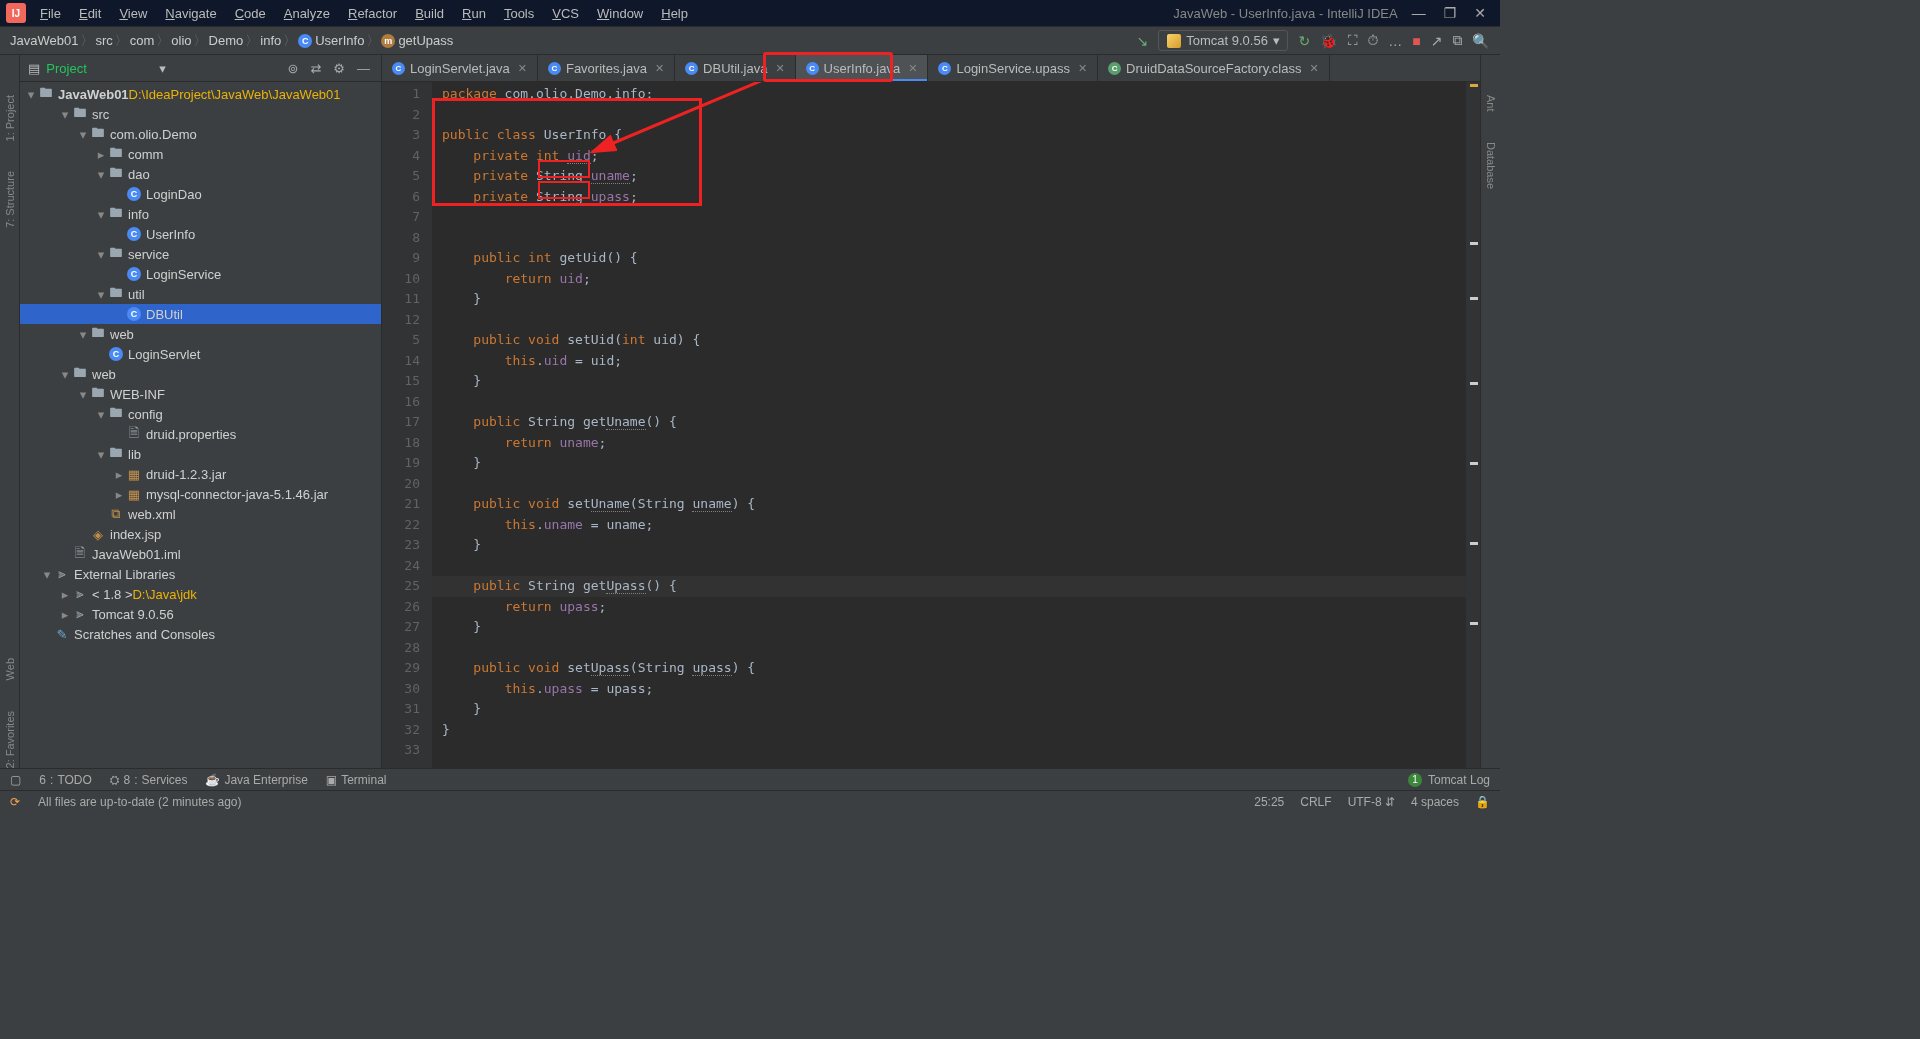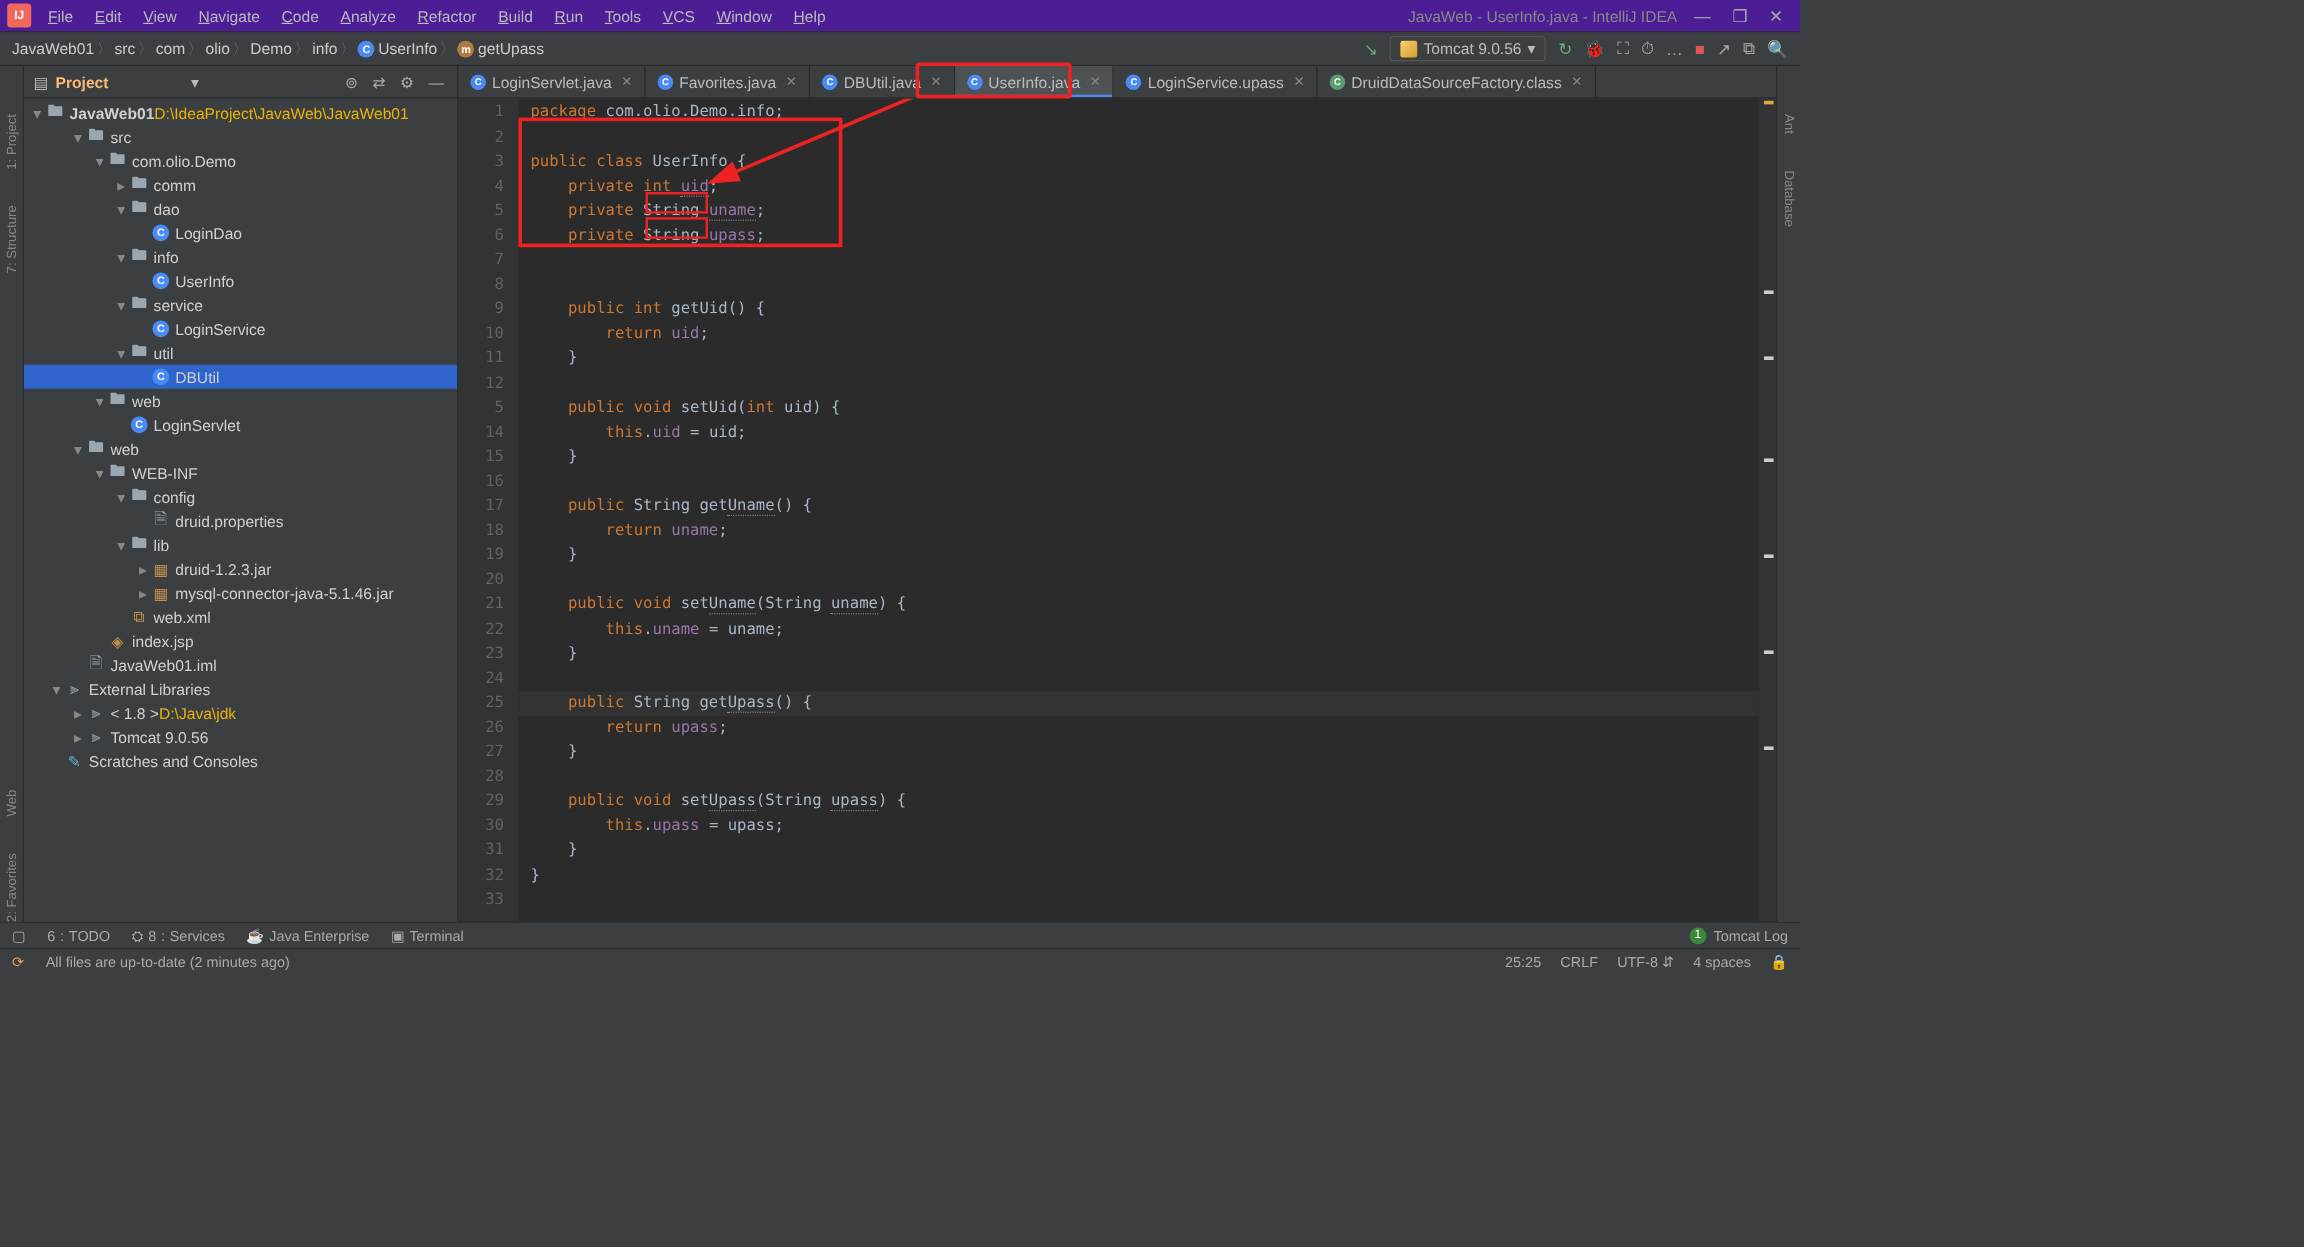--- a/index.html
+++ b/index.html
@@ -8,21 +8,21 @@
   font-size: 13px;
   background: #3c3f41;
   color: #bbbbbb;
   width: 1500px;
   height: 812px;
   overflow: hidden;
   position: relative;
 }
 .titlebar {
   height: 27px;
-  background: #4c1d95;
+  background: #0f172a;
   display: flex;
   align-items: center;
   border-bottom: 1px solid #2b2b2b;
 }
 .titlebar .app-icon { width: 20px; height: 20px; margin: 0 6px; background: #f0685c; border-radius:3px; display:flex;align-items:center;justify-content:center;color:#fff;font-size:10px;font-weight:bold;}
 .menus { display: flex; gap: 2px; }
 .menus span { padding: 4px 8px; cursor: default; }
 .menus span u { text-decoration: underline; }
 .title-center { flex:1; text-align:right; color:#888; }
 .winbtns { display:flex; gap:18px; padding:0 14px; color:#aaa; font-size:14px;}
@@ -58,21 +58,21 @@
   display:flex; flex-direction:column; align-items:center; padding-top:40px; gap:30px; color:#888; font-size:11px;
 }
 .right-gutter .v { writing-mode: vertical-rl; cursor:default;}
 
 .project-panel {
   width: 362px; background:#3c3f41; border-right:1px solid #2b2b2b; display:flex; flex-direction:column;
 }
 .project-header {
   height:27px; border-bottom:1px solid #2b2b2b; display:flex; align-items:center; padding:0 8px; gap:6px;
 }
-.proj-title { font-weight:bold; color:#fdba74; flex:1;}
+.proj-title { font-weight:normal; color:#22c55e; flex:1;}
 .proj-tbtn{color:#aaa;font-size:13px;padding:0 3px;}
 .tree { overflow:auto; flex:1; padding-top:2px;}
 .tree-row { display:flex; align-items:center; height:20px; white-space:nowrap;}
 .tree-row.selected { background:#2f65ca; color:#fff;}
 .arrow { width:14px; display:inline-flex; justify-content:center; color:#888;}
 .node-icon { width:16px; display:inline-flex; justify-content:center; margin-right:4px;}
 .folder-icon { color:#9aa7b0;}
 .file-icon { color:#9aa7b0;}
 .class-icon { width:14px;height:14px;border-radius:50%;background:#4a8af4;color:#fff;font-size:9px;display:inline-flex;align-items:center;justify-content:center;font-weight:bold;}
 .node-label { color:#d0d0d0;}

